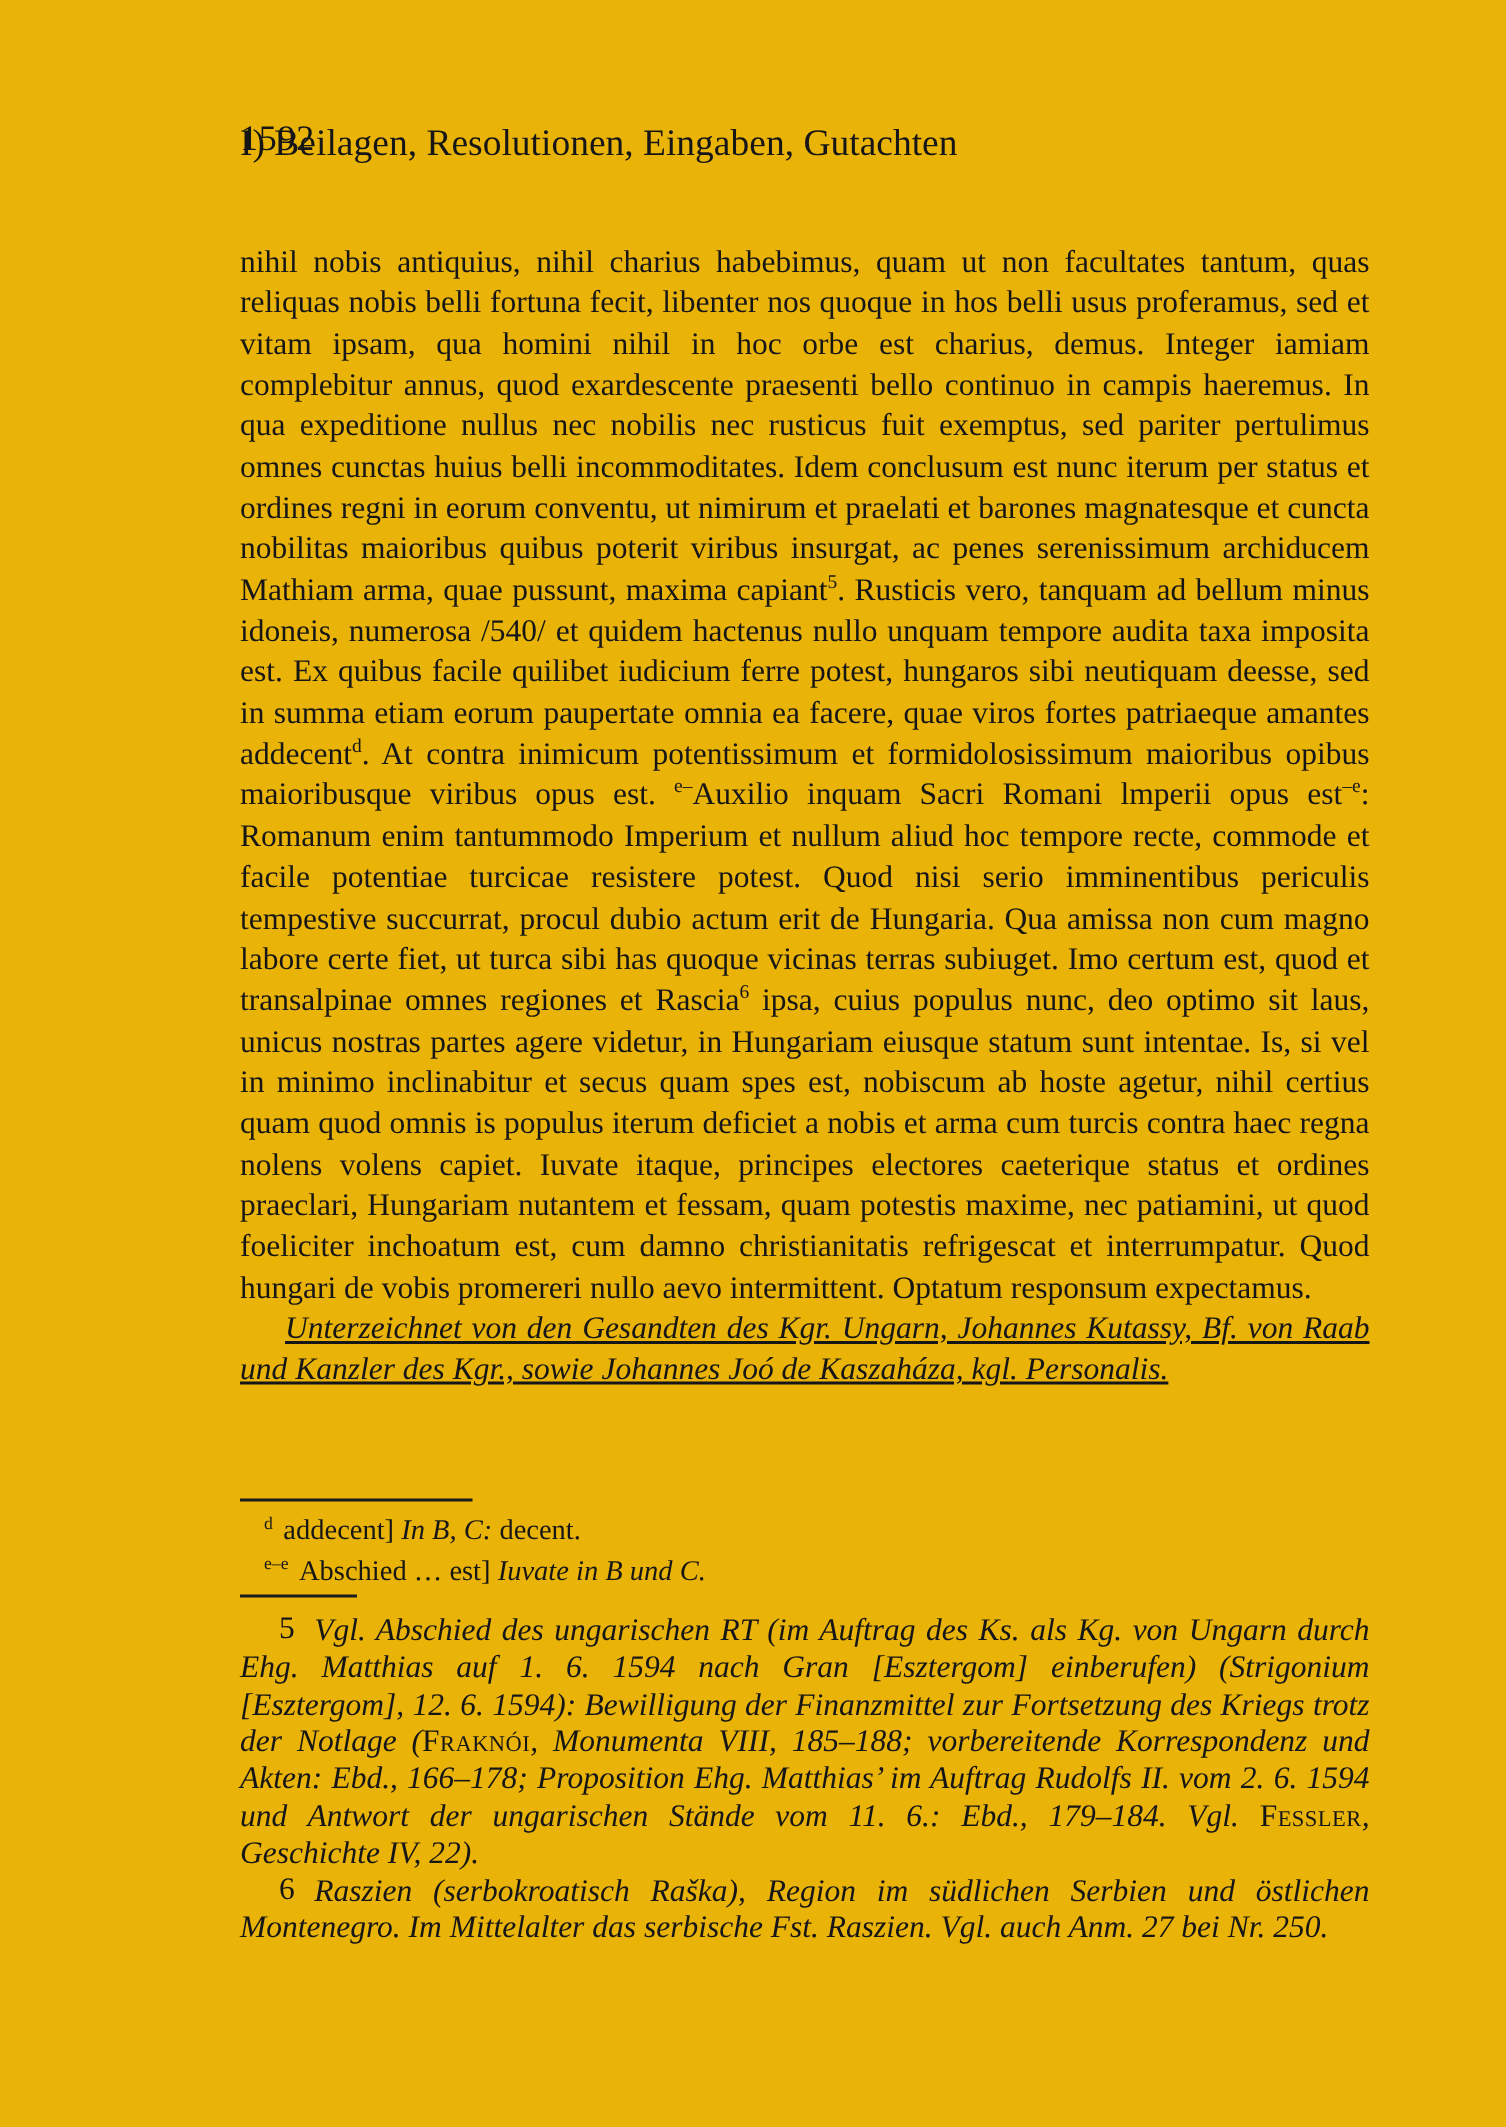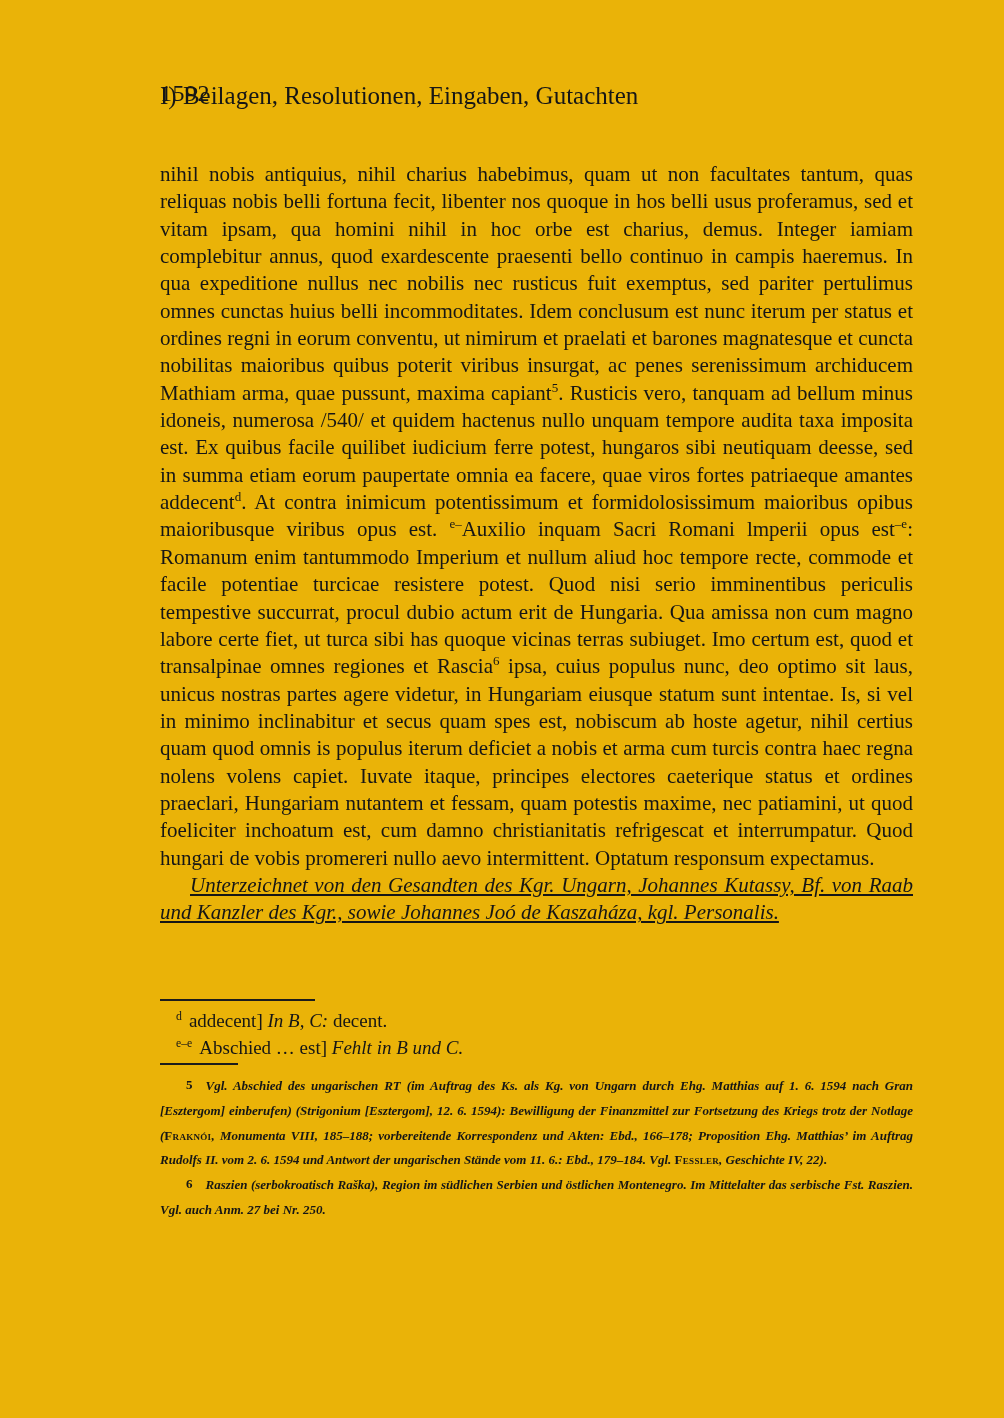--- a/index.html
+++ b/index.html
@@ -58,24 +58,23 @@
     width: 155px; height: 0;
     border-top: 2px solid #1c1c1c;
     margin-bottom: 6px;
   }
   .app-note { margin: 0; text-indent: 16px; }
   .app-note sup { margin-right: 7px; }
 
   
   #footnotes {
     top: 1063px;
-    font-size: 13px;
+    font-size: 21px;
     line-height: 24.8px;
     text-align: justify;
-    font-weight: bold;
   }
   .rule-b {
     width: 78px; height: 0;
     border-top: 2px solid #1c1c1c;
     margin-bottom: 9px;
   }
   .fn { margin: 0; text-indent: 26px; font-style: italic; }
   .fn-num {
     font-style: normal;
     margin-right: 13px;
@@ -95,21 +94,21 @@
   </div>
 
   <div class="col" id="bodytext">
     <p><span>nihil nobis antiquius, nihil charius habebimus, quam ut non facultates tantum, quas reliquas nobis belli fortuna fecit, libenter nos quoque in hos belli usus proferamus, sed et vitam ipsam, qua homini nihil in hoc orbe est charius, demus. Integer iamiam complebitur annus, quod exardescente praesenti bello continuo in campis haeremus. In qua expeditione nullus nec nobilis nec rusticus fuit exemptus, sed pariter pertulimus omnes cunctas huius belli incommoditates. Idem conclusum est nunc iterum per status et ordines regni in eorum conventu, ut nimirum et praelati et barones magnatesque et cuncta nobilitas maioribus quibus poterit viribus insurgat, ac penes serenissimum archiducem Mathiam arma, quae pussunt, maxima capiant</span><sup>5</sup><span>. Rusticis vero, tanquam ad bellum minus idoneis, numerosa /540/ et quidem hactenus nullo unquam tempore audita taxa imposita est. Ex quibus facile quilibet iudicium ferre potest, hungaros sibi neutiquam deesse, sed in summa etiam eorum paupertate omnia ea facere, quae viros fortes patriaeque amantes addecent</span><sup>d</sup><span>. At contra inimicum potentissimum et formidolosissimum maioribus opibus maioribusque viribus opus est. </span><sup>e–</sup><span>Auxilio inquam Sacri Romani lmperii opus est</span><sup>–e</sup><span>: Romanum enim tantummodo Imperium et nullum aliud hoc tempore recte, commode et facile potentiae turcicae resistere potest. Quod nisi serio imminentibus periculis tempestive succurrat, procul dubio actum erit de Hungaria. Qua amissa non cum magno labore certe fiet, ut turca sibi has quoque vicinas terras subiuget. Imo certum est, quod et transalpinae omnes regiones et Rascia</span><sup>6</sup><span> ipsa, cuius populus nunc, deo optimo sit laus, unicus nostras partes agere videtur, in Hungariam eiusque statum sunt intentae. Is, si vel in minimo inclinabitur et secus quam spes est, nobiscum ab hoste agetur, nihil certius quam quod omnis is populus iterum deficiet a nobis et arma cum turcis contra haec regna nolens volens capiet. Iuvate itaque, principes electores caeterique status et ordines praeclari, Hungariam nutantem et fessam, quam potestis maxime, nec patiamini, ut quod foeliciter inchoatum est, cum damno christianitatis refrigescat et interrumpatur. Quod hungari de vobis promereri nullo aevo intermittent. Optatum responsum expectamus.</span></p>
     <p class="signature">Unterzeichnet von den Gesandten des Kgr. Ungarn, Johannes Kutassy, Bf. von Raab und Kanzler des Kgr., sowie Johannes Joó de Kaszaháza, kgl. Personalis.</p>
   </div>
 
   <div class="col" id="apparatus">
     <div class="rule-a"></div>
     <p class="app-note"><sup>d</sup><span><span>addecent] </span><span class="it">In B, C:</span><span> decent.</span></span></p>
-    <p class="app-note"><sup>e–e</sup><span><span>Abschied … est] </span><span class="it">Fehlt in B und C.</span></span></p>
+    <p class="app-note"><sup>e–e</sup><span><span>Abschied … est] </span><span class="it">Iuvate in B und C.</span></span></p>
   </div>
 
   <div class="col" id="footnotes">
     <div class="rule-b"></div>
     <p class="fn"><span class="fn-num">5</span><span><span class="it">Vgl. Abschied des ungarischen RT (im Auftrag des Ks. als Kg. von Ungarn durch Ehg. Matthias auf 1. 6. 1594 nach Gran [Esztergom] einberufen) (Strigonium [Esztergom], 12. 6. 1594): Bewilligung der Finanzmittel zur Fortsetzung des Kriegs trotz der Notlage (</span><span class="sc">Fraknói</span><span class="it">, Monumenta VIII, 185–188; vorbereitende Korrespondenz und Akten: Ebd., 166–178; Proposition Ehg. Matthias’ im Auftrag Rudolfs II. vom 2. 6. 1594 und Antwort der ungarischen Stände vom 11. 6.: Ebd., 179–184. Vgl. </span><span class="sc">Fessler</span><span class="it">, Geschichte IV, 22).</span></span></p>
     <p class="fn"><span class="fn-num">6</span><span><span class="it">Raszien (serbokroatisch Raška), Region im südlichen Serbien und östlichen Montenegro. Im Mittelalter das serbische Fst. Raszien. Vgl. auch Anm. 27 bei Nr. 250.</span></span></p>
   </div>
 
 </div>
 

